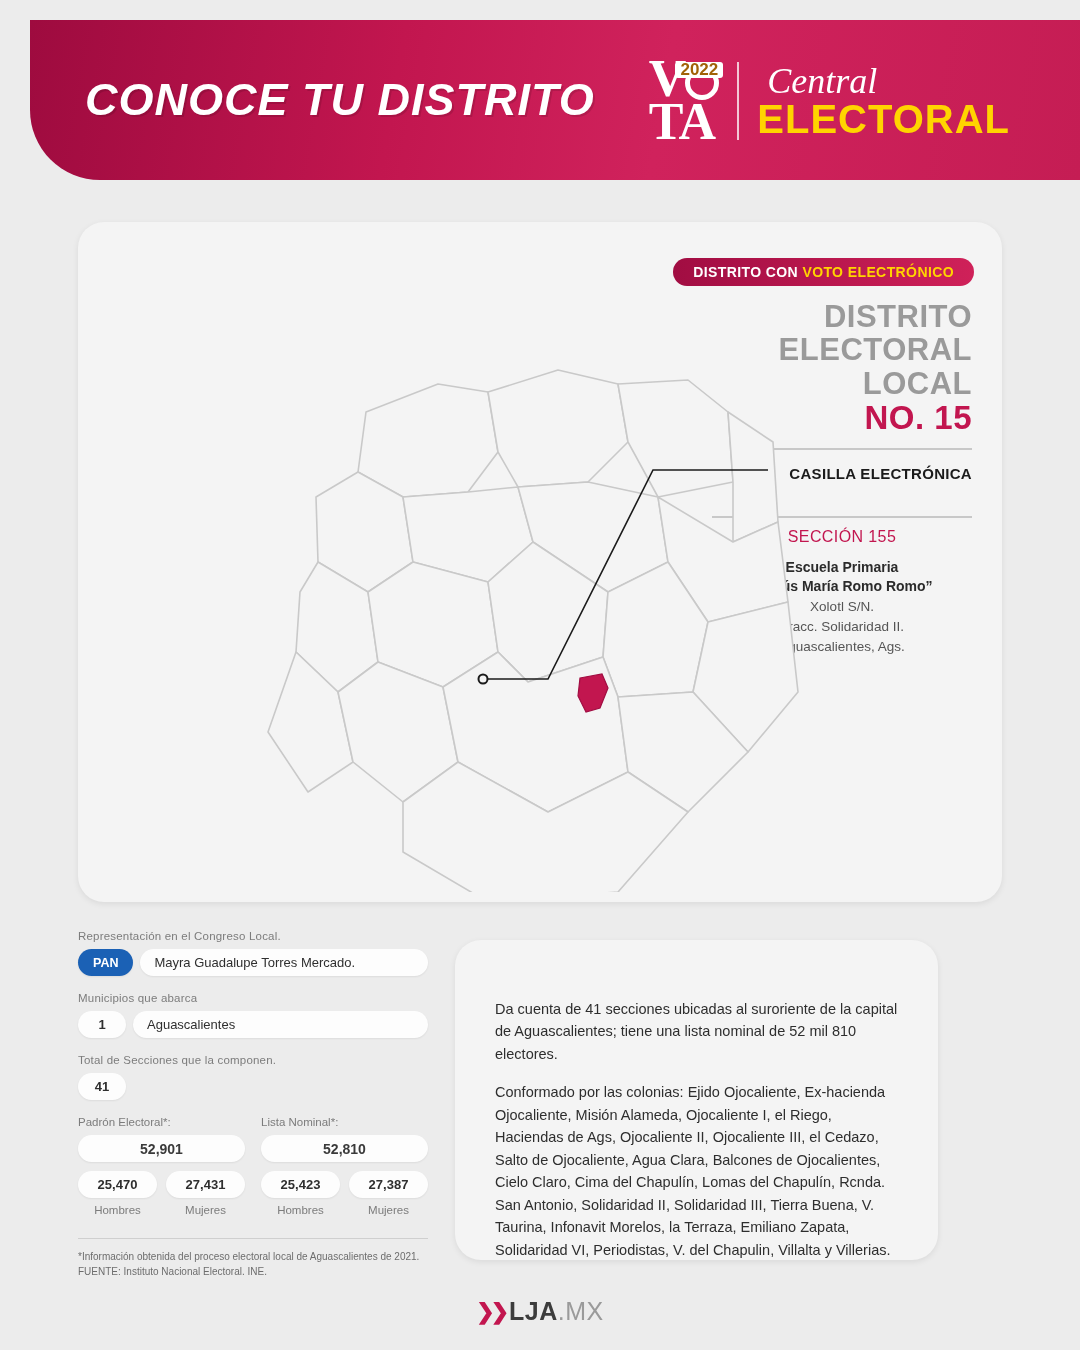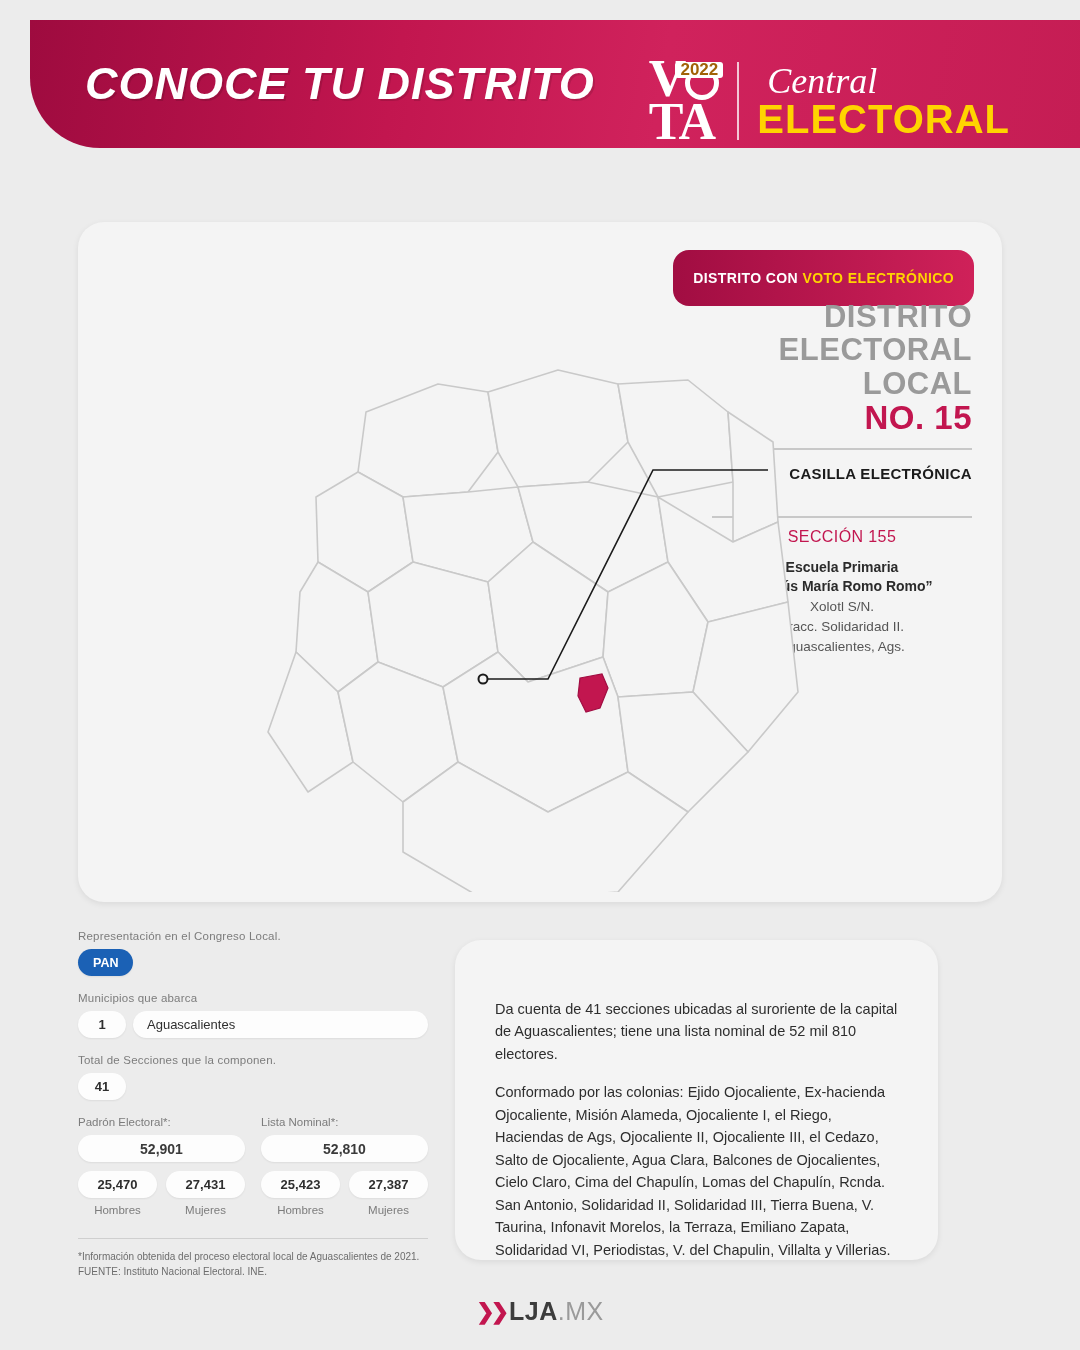--- a/index.html
+++ b/index.html
@@ -7,21 +7,21 @@
   body {
     font-family: "Liberation Sans", sans-serif;
     background:#ececec;
     position:relative;
     overflow:hidden;
     color:#3a3a3a;
   }
 
   
   .header {
-    position:absolute; left:30px; top:20px; width:1050px; height:128px;
+    position:absolute; left:30px; top:20px; width:1050px; height:160px;
     background:linear-gradient(100deg,#9e0b3f 0%, #c2164f 35%, #d0225c 60%, #c51d54 100%);
     border-radius:0 0 0 70px;
     display:flex; align-items:center;
   }
   .header-title {
     color:#fff;
     font-size:45px;
     font-weight:bold;
     font-style:italic;
     letter-spacing:1px;
@@ -57,24 +57,24 @@
     color:#ffd400; font-size:40px; font-weight:bold; letter-spacing:1px; display:block;
     font-family:"Liberation Sans", sans-serif;
   }
 
   
   .map-card {
     position:absolute; left:78px; top:222px; width:924px; height:680px;
     background:#f4f4f4; border-radius:26px; box-shadow:0 2px 6px rgba(0,0,0,0.08);
   }
   .badge-ve {
-    position:absolute; right:28px; top:28px;
+    position:absolute; right:28px; top:36px;
     background:linear-gradient(90deg,#a10d42,#cf2159);
     color:#fff; font-size:14px; font-weight:bold; letter-spacing:0.4px;
-    padding:20px 20px; border-radius:16px; white-space:nowrap;
+    padding:6px 20px; border-radius:16px; white-space:nowrap;
   }
   .badge-ve .hl { color:#ffd400; }
 
   .district-title {
     position:absolute; right:30px; top:78px; text-align:right;
     color:#9a9a9a; font-size:31px; font-weight:bold; line-height:1.08;
     letter-spacing:0.5px;
   }
   .district-no { color:#c2164f; font-size:33px; font-weight:bold; }
 
@@ -224,20 +224,21 @@
     <polyline points="405,457 470,457 575,248 690,248" fill="none" stroke="#1b1b1b" stroke-width="1.6"></polyline>
     <circle cx="405" cy="457" r="4.5" fill="#f4f4f4" stroke="#1b1b1b" stroke-width="2"></circle>
   </svg>
 </div>
 
 <div class="left-col">
 
   <div class="lbl">Representación en el Congreso Local.</div>
   <div class="pill-row">
     <div class="pill party">PAN</div>
+    <div class="pill grow">Mayra Guadalupe Torres Mercado.</div>
   </div>
 
   <div class="lbl">Municipios que abarca</div>
   <div class="pill-row">
     <div class="pill num">1</div>
     <div class="pill grow">Aguascalientes</div>
   </div>
 
   <div class="lbl">Total de Secciones que la componen.</div>
   <div class="pill-row">

